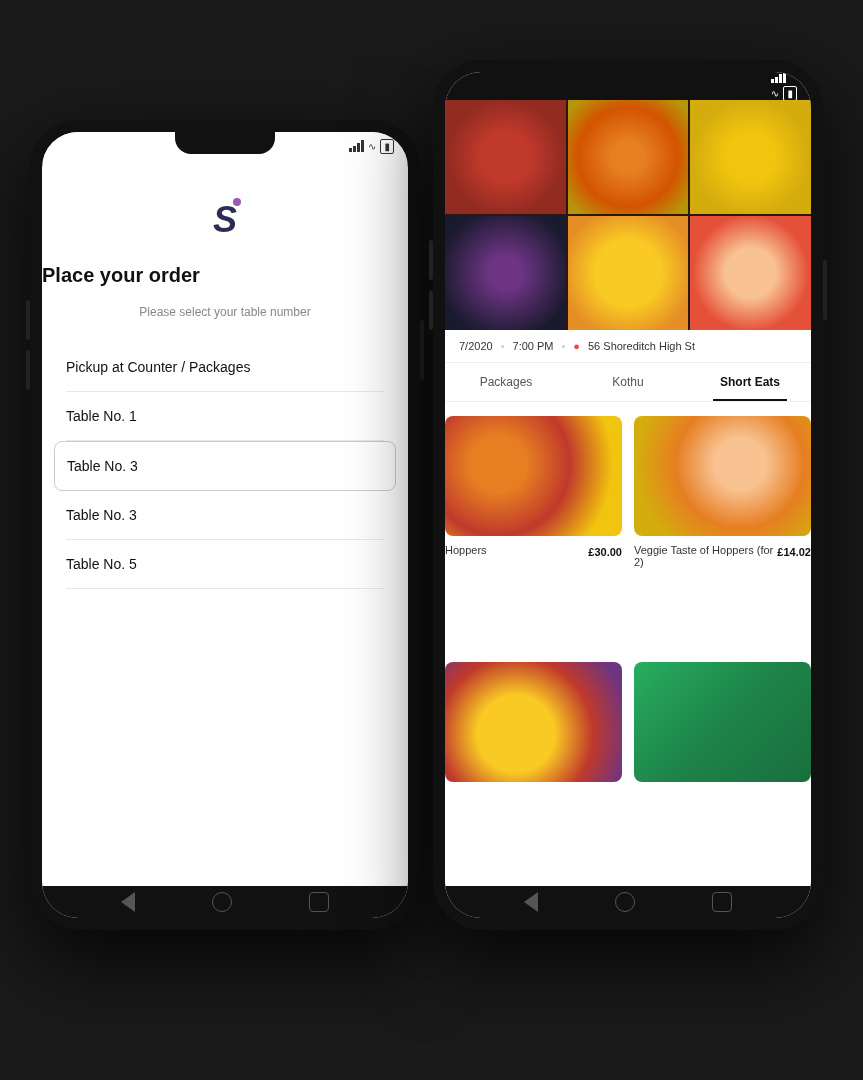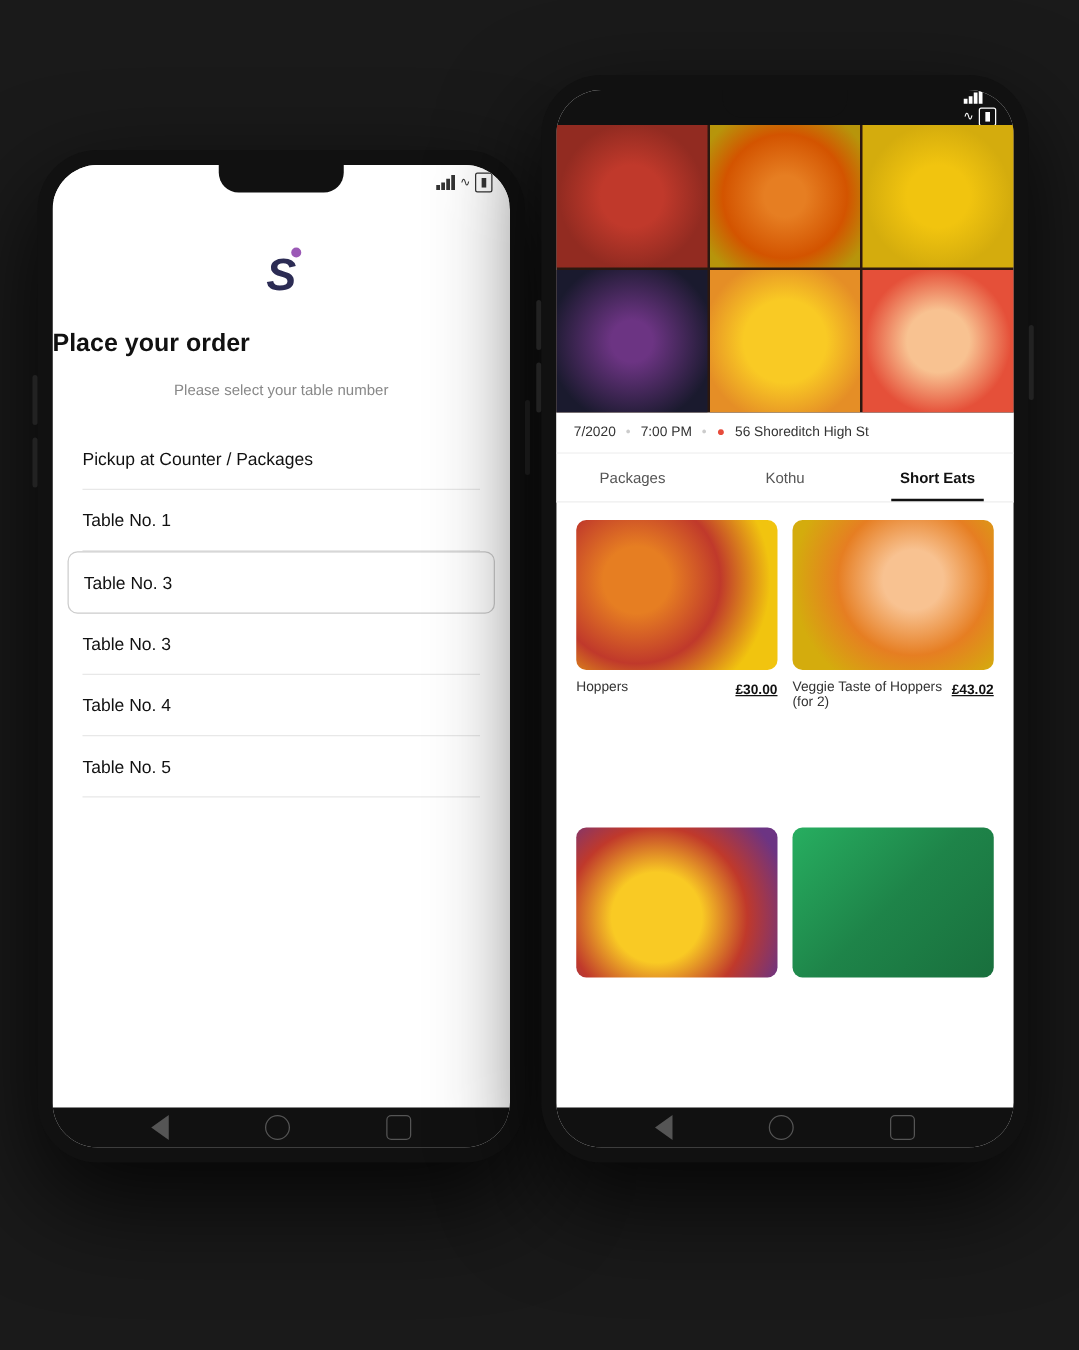--- a/index.html
+++ b/index.html
@@ -282,21 +282,21 @@
       left: 20%;
       width: 60%;
       height: 2px;
       background: #111;
     }
 
     .menu-grid {
       display: grid;
       grid-template-columns: 1fr 1fr;
       gap: 12px;
-      padding: 14px 16px;
+      padding: 14px 0;
       flex: 1;
       overflow: hidden;
     }
     .menu-card {
       display: flex;
       flex-direction: column;
     }
     .menu-card-img {
       width: 100%;
       height: 120px;
@@ -319,21 +319,20 @@
     .menu-card-name {
       font-size: 11px;
       color: #333;
       font-weight: 500;
     }
     .menu-card-price {
       font-size: 11px;
       color: #111;
       font-weight: 600;
       margin-top: 2px;
-      text-decoration: underline;
     }
     .menu-card-row {
       display: flex;
       justify-content: space-between;
       align-items: flex-start;
     }
   </style>
 </head>
 <body>
 
@@ -376,23 +375,20 @@
         <div class="order-item">
           <span>Table No. 1</span>
         </div>
         <div class="order-item selected">
           <span>Table No. 3</span>
         </div>
         <div class="order-item">
           <span>Table No. 3</span>
         </div>
         <div class="order-item">
-          <span>Table No. 4</span>
-        </div>
-        <div class="order-item">
           <span>Table No. 5</span>
         </div>
       </div>
 
 
       <div class="home-bar">
         <div class="home-btn triangle"></div>
         <div class="home-btn"></div>
         <div class="home-btn square"></div>
       </div>
@@ -462,21 +458,21 @@
           <div class="menu-card-row">
             <span class="menu-card-name">Hoppers</span>
             <span class="menu-card-price">£30.00</span>
           </div>
         </div>
 
         <div class="menu-card">
           <div class="menu-card-img menu-card-img-right"></div>
           <div class="menu-card-row">
             <span class="menu-card-name">Veggie Taste of Hoppers (for 2)</span>
-            <span class="menu-card-price">£43.02</span>
+            <span class="menu-card-price">£14.02</span>
           </div>
         </div>
 
         <div class="menu-card">
           <div class="menu-card-img menu-card-img-bl"></div>
         </div>
 
         <div class="menu-card">
           <div class="menu-card-img menu-card-img-br"></div>
         </div>

